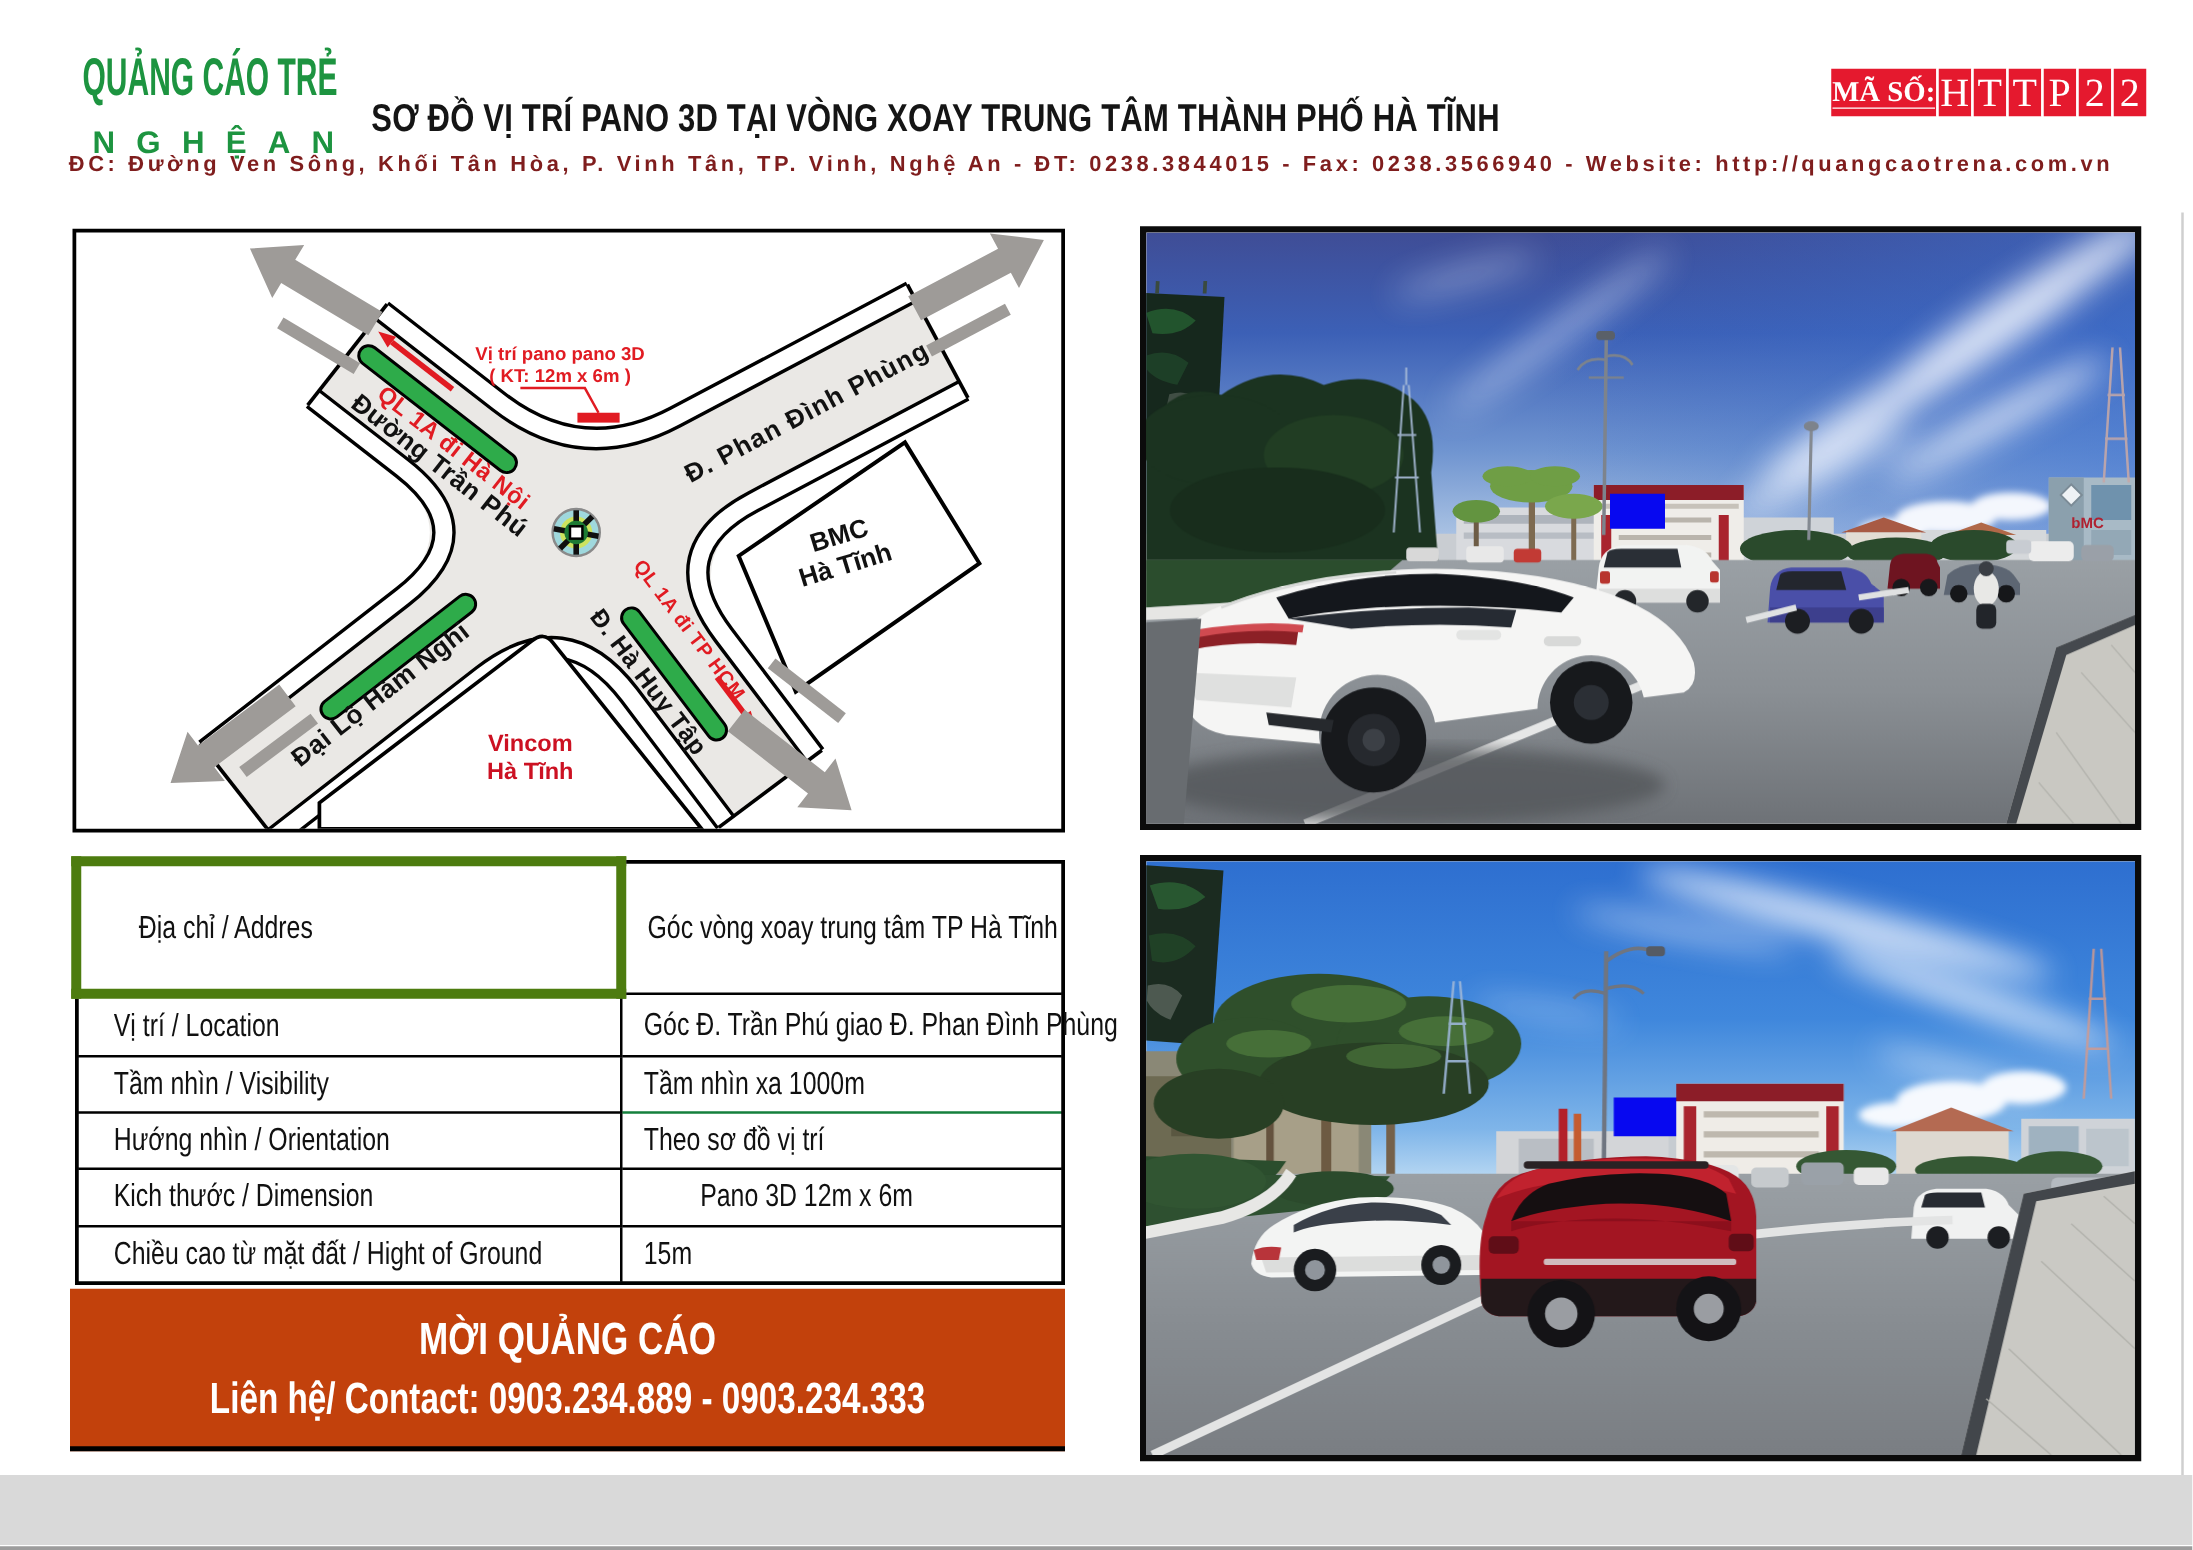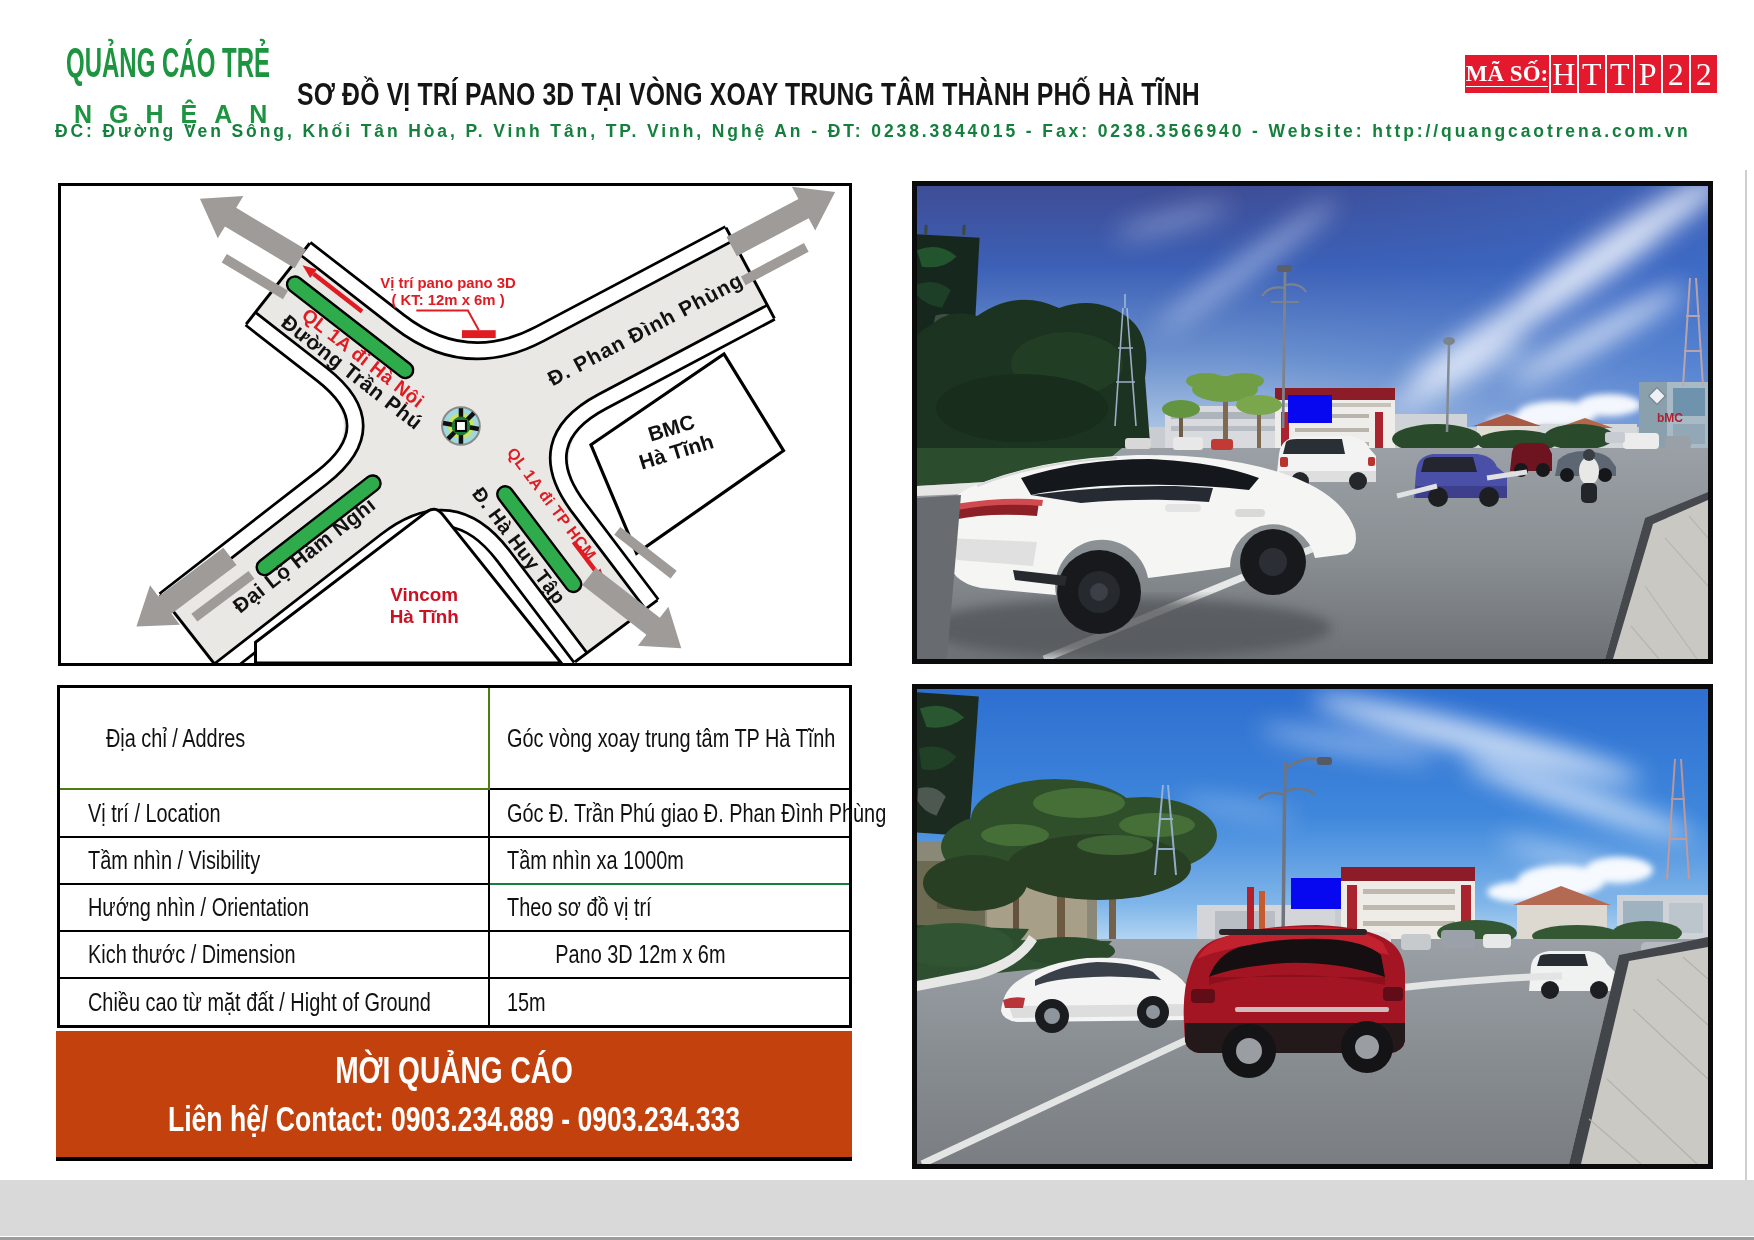--- a/index.html
+++ b/index.html
@@ -25,21 +25,21 @@
   <div style="width:1.5px;background:#fff;"></div>
   <div style="background:#e5192e;color:#fff;font-family:'Liberation Serif',serif;font-size:32px;width:26.5px;display:flex;align-items:center;justify-content:center;">T</div>
   <div style="width:1.5px;background:#fff;"></div>
   <div style="background:#e5192e;color:#fff;font-family:'Liberation Serif',serif;font-size:32px;width:26.5px;display:flex;align-items:center;justify-content:center;">P</div>
   <div style="width:1.5px;background:#fff;"></div>
   <div style="background:#e5192e;color:#fff;font-family:'Liberation Serif',serif;font-size:32px;width:26.5px;display:flex;align-items:center;justify-content:center;">2</div>
   <div style="width:1.5px;background:#fff;"></div>
   <div style="background:#e5192e;color:#fff;font-family:'Liberation Serif',serif;font-size:32px;width:26.5px;display:flex;align-items:center;justify-content:center;">2</div>
 </div>
 
-<div class="abs" style="left:55px;top:121px;width:1660px;font-size:17.5px;font-weight:700;color:#15803d;letter-spacing:2.9px;white-space:nowrap;">ĐC: Đường Ven Sông, Khối Tân Hòa, P. Vinh Tân, TP. Vinh, Nghệ An - ĐT: 0238.3844015 - Fax: 0238.3566940 - Website: http://quangcaotrena.com.vn</div>
+<div class="abs" style="left:55px;top:121px;width:1660px;font-size:17.5px;font-weight:700;color:#7f1d1d;letter-spacing:2.9px;white-space:nowrap;">ĐC: Đường Ven Sông, Khối Tân Hòa, P. Vinh Tân, TP. Vinh, Nghệ An - ĐT: 0238.3844015 - Fax: 0238.3566940 - Website: http://quangcaotrena.com.vn</div>
 
 <svg class="abs" style="left:58px;top:183px;border:3px solid #000;" width="788" height="477" viewBox="0 0 794 483" preserveAspectRatio="none">
 <path d="M 250.6 58.0 L 341.4 128.9 Q 408.4 181.2 483.5 141.3 L 670.0 42.2 L 718.8 134.0 L 556.2 220.4 Q 481.2 260.3 532.3 328.2 L 601.0 419.4 L 517.9 481.9 L 444.5 384.4 Q 393.3 316.6 326.3 368.9 L 163.9 495.8 L 99.9 413.8 L 251.6 295.3 Q 318.5 243.0 251.6 190.7 L 186.6 139.9 Z" fill="#eae8e5"></path>
 <g>
       <path d="M 246.3 63.5 L 340.7 137.2 Q 407.7 189.5 482.7 149.6 L 673.2 48.3" fill="none" stroke="#000" stroke-width="19"></path>
       <path d="M 246.3 63.5 L 340.7 137.2 Q 407.7 189.5 482.7 149.6 L 673.2 48.3" fill="none" stroke="#fff" stroke-width="13.5"></path>
     </g>
 <g>
       <path d="M 715.5 127.8 L 545.7 218.1 Q 470.6 258.0 521.8 325.9 L 595.4 423.6" fill="none" stroke="#000" stroke-width="19"></path>
       <path d="M 715.5 127.8 L 545.7 218.1 Q 470.6 258.0 521.8 325.9 L 595.4 423.6" fill="none" stroke="#fff" stroke-width="13.5"></path>
@@ -529,21 +529,21 @@
       <line x1="690" y1="390" x2="780" y2="475"></line>
  <line x1="740" y1="290" x2="791" y2="336"></line>
       <line x1="672" y1="430" x2="724" y2="475"></line>
  <line x1="766" y1="268" x2="791" y2="290"></line>
 </g>
 </svg>
 
 <table class="abs" style="left:57px;top:685px;width:795px;height:343px;border-collapse:collapse;border:3px solid #000;table-layout:fixed;font-family:'Liberation Sans',sans-serif;">
     <tbody>
       <tr>
-        <td style="width:392px;border:2px solid #4d7c0f;padding:18px;">
+        <td style="width:392px;border:8px solid #4d7c0f;padding:18px;">
           <div style="font-size:25.5px;color:#111;white-space:nowrap;transform:scaleX(0.78);transform-origin:left center;margin-left:28px;">Địa chỉ / Addres</div>
         </td>
         <td style="border:2px solid #000;padding:0;">
           <div style="font-size:25.5px;color:#111;white-space:nowrap;transform:scaleX(0.78);transform-origin:left center;margin-left:17px;">Góc vòng xoay trung tâm TP Hà Tĩnh</div>
         </td>
       </tr>
       <tr>
         <td style="width:392px;border:2px solid #000;padding:0;">
           <div style="font-size:25.5px;color:#111;white-space:nowrap;transform:scaleX(0.78);transform-origin:left center;margin-left:28px;">Vị trí / Location</div>
         </td>

